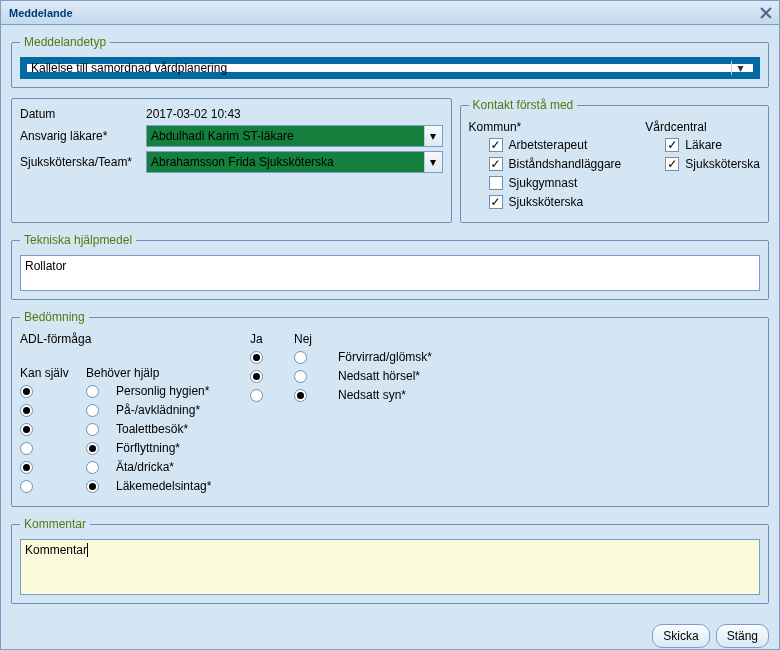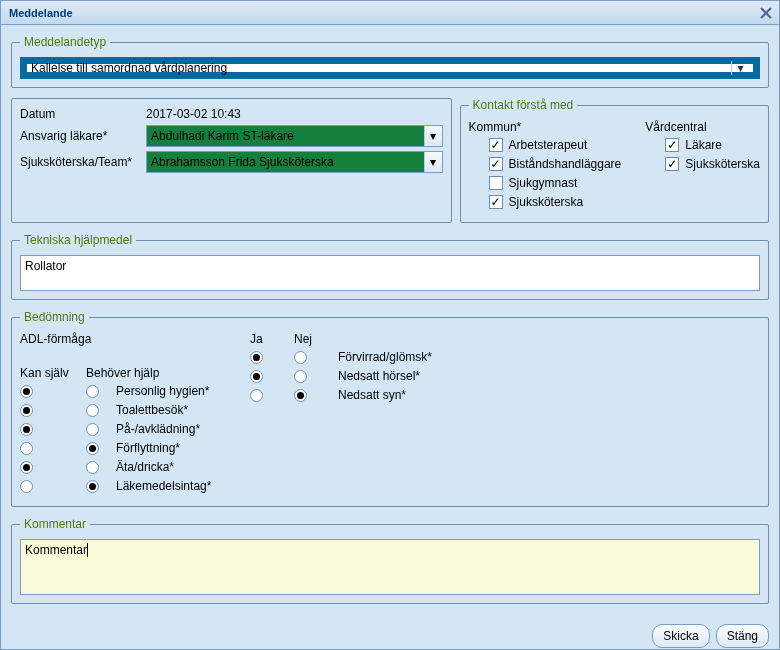--- a/index.html
+++ b/index.html
@@ -161,30 +161,30 @@
                 </div>
                 <span class="radio-label">Personlig hygien*</span>
               </div>
               <div class="radio-row">
                 <div class="radio-cell w1">
                   <span class="radio sel"></span>
                 </div>
                 <div class="radio-cell w2">
                   <span class="radio"></span>
                 </div>
+                <span class="radio-label">På-/avklädning*</span>
+              </div>
+              <div class="radio-row">
+                <div class="radio-cell w1">
+                  <span class="radio sel"></span>
+                </div>
+                <div class="radio-cell w2">
+                  <span class="radio"></span>
+                </div>
                 <span class="radio-label">Toalettbesök*</span>
-              </div>
-              <div class="radio-row">
-                <div class="radio-cell w1">
-                  <span class="radio sel"></span>
-                </div>
-                <div class="radio-cell w2">
-                  <span class="radio"></span>
-                </div>
-                <span class="radio-label">På-/avklädning*</span>
               </div>
               <div class="radio-row">
                 <div class="radio-cell w1">
                   <span class="radio"></span>
                 </div>
                 <div class="radio-cell w2">
                   <span class="radio sel"></span>
                 </div>
                 <span class="radio-label">Förflyttning*</span>
               </div>

